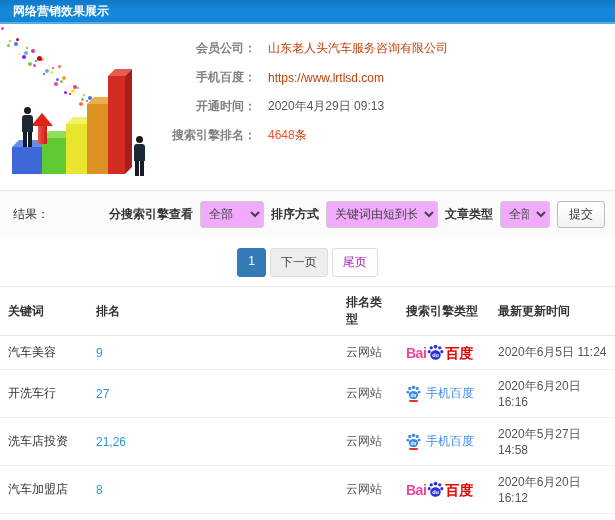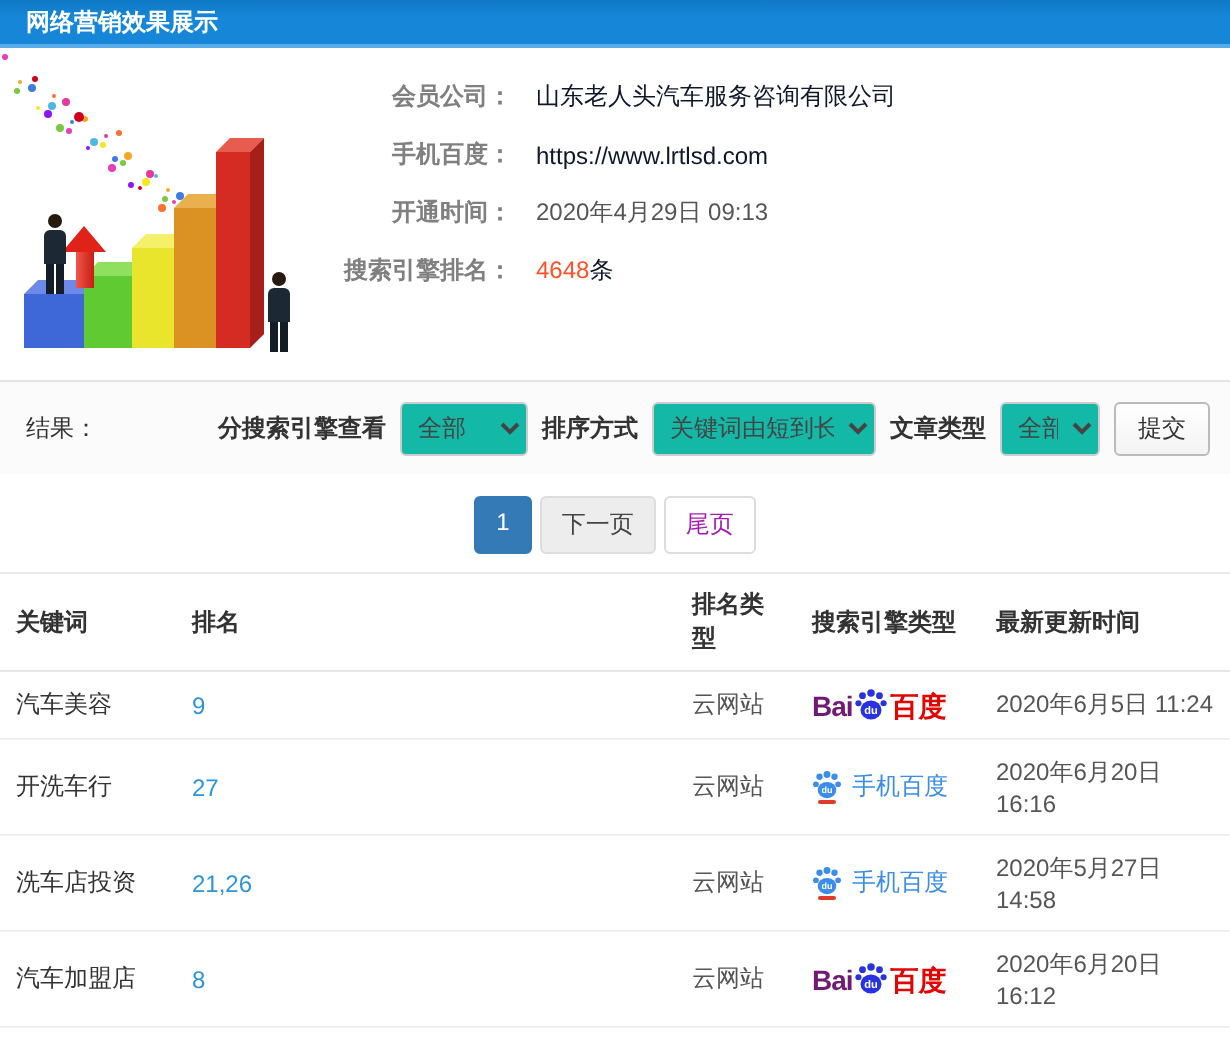--- a/index.html
+++ b/index.html
@@ -26,30 +26,30 @@
   .man .head { width:7px; height:7px; border-radius:50%; background:#26190f; margin:0 auto 1px; }
   .man .torso { width:11px; height:17px; background:#1c2834; margin:0 auto; border-radius:3px 3px 0 0; }
   .man .legs { width:9px; height:15px; margin:0 auto;
     background:linear-gradient(90deg,#141d26 42%,#fff 42%,#fff 58%,#141d26 58%); }
   .confetti span { position:absolute; border-radius:50%; }
 
   .info { margin-left:160px; padding-top:10px; }
   .info-row { display:flex; align-items:center; padding:6px 0; }
   .info-label { width:96px; text-align:right; color:#808080; font-weight:bold; }
   .info-value { margin-left:12px; color:#555; }
-  .link { color:#0f172a; text-decoration:none; cursor:pointer; }
+  .link { color:#c2410c; text-decoration:none; cursor:pointer; }
   .hl-num { color:#ff5026;margin-top:27px; }
 
   
   .filterbar { height:47px; border-top:1px solid #e4e4e4; background:#fbfbfb;
     display:flex; align-items:center; padding:0 10px 0 13px; }
   .filterbar .result-label { font-weight:normal; color:#333; }
   .filter-group { margin-left:auto; display:flex; align-items:center; gap:7px; }
   .filter-group label { font-weight:bold; color:#333; }
-  select { height:27px; border:1px solid #ccc; border-radius:3px; background:#14b8a6;
+  select { height:27px; border:1px solid #ccc; border-radius:3px; background:#f0abfc;
     color:#444; font-size:12px; font-family:inherit; padding:0 4px; }
   .sel-engine { width:64px; } .sel-sort { width:112px; } .sel-article { width:50px; }
   .btn-submit { height:27px; padding:0 11px; border:1px solid #bbb; border-radius:3px;
     background:linear-gradient(180deg,#fff,#f3f3f3); color:#333; font-size:12px; cursor:pointer; }
 
   
   .pagination { display:flex; justify-content:center; gap:4px; padding:11px 0 9px; }
   .page-btn { min-width:28px; padding:5px 10px; text-align:center; border:1px solid #ddd;
     border-radius:3px; cursor:pointer; }
   .page-btn.active { background:#337ab7; border-color:#337ab7; color:#fff; }
@@ -60,21 +60,21 @@
   table { width:615px; border-collapse:collapse; table-layout:fixed; }
   col.c1{width:88px;} col.c2{width:250px;} col.c3{width:60px;} col.c4{width:92px;} col.c5{width:125px;}
   th { text-align:left; font-weight:bold; color:#333; padding:7px 8px;
     border-top:1px solid #ececec; border-bottom:1px solid #e6e6e6; }
   td { padding:8px 8px; border-bottom:1px solid #efefef; color:#555; vertical-align:middle; }
   td.kw { color:#333; }
   td.rank a { color:#2e95d8; text-decoration:none; cursor:pointer; }
 
   
   .bd-logo { display:inline-flex; align-items:center; font-weight:bold; font-size:14px; line-height:1; }
-  .bd-bai { color:#701a75; letter-spacing:-0.5px; }
+  .bd-bai { color:#ec4899; letter-spacing:-0.5px; }
   .bd-cn { color:#e10601; }
   .paw { display:inline-block; margin:0 1px; }
   .mb-logo { display:inline-flex; align-items:center; gap:5px; color:#3c8cea; }
   .mb-ico { position:relative; width:15px; height:17px; display:inline-block; }
   .mb-ico .dash { position:absolute; left:3px; bottom:0; width:9px; height:2px; background:#e03a2a; border-radius:1px; }
 </style>
 </head>
 <body>
 
 <div class="titlebar">

